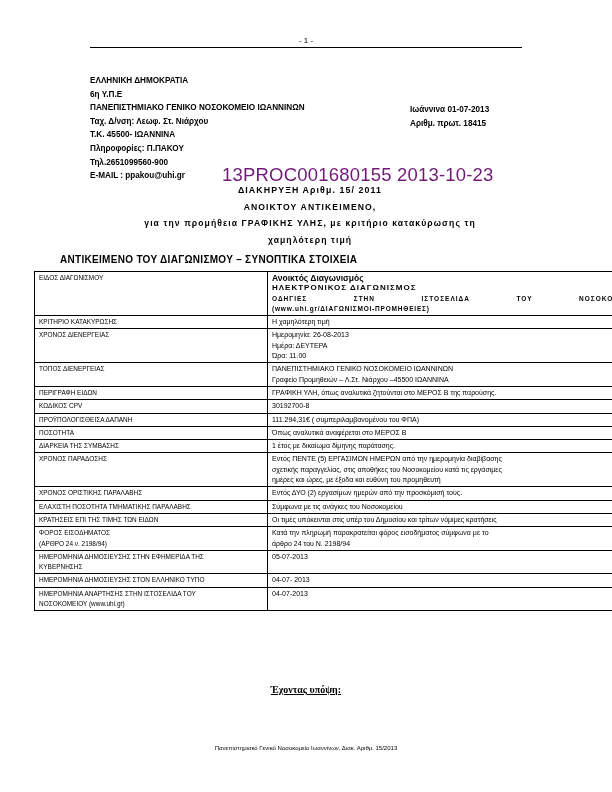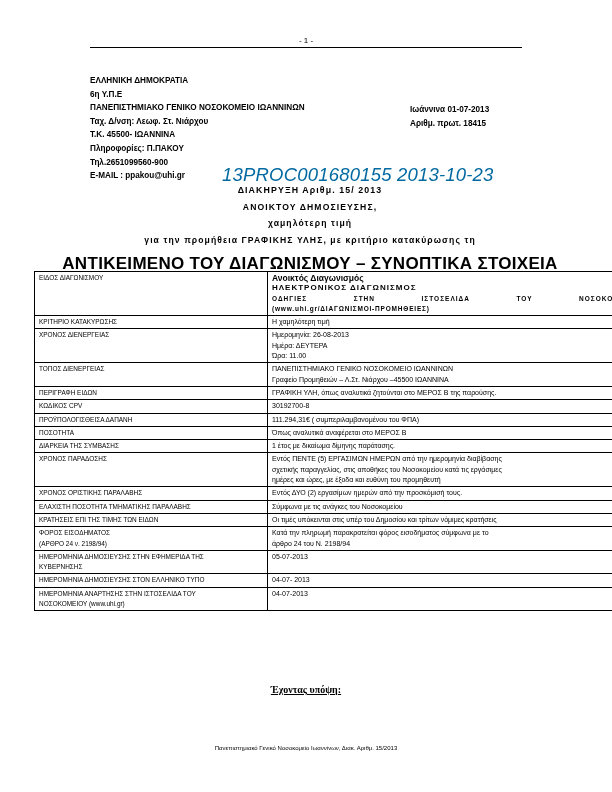--- a/index.html
+++ b/index.html
@@ -1,23 +1,23 @@
 <!DOCTYPE html>
 <html><head>
 <meta charset="utf-8">
 <style>
   html, body { margin: 0; padding: 0; background: #ffffff; }
   body { width: 612px; height: 792px; position: relative; overflow: hidden; font-family: "Liberation Sans", sans-serif; color: #000; }
   .page-num { position: absolute; top: 36px; left: 0; width: 612px; text-align: center; font-size: 8px; }
   .top-rule { position: absolute; top: 47px; left: 90px; width: 432px; height: 1px; background: #000; }
   .hdr { position: absolute; left: 90px; font-family: "Liberation Sans Narrow", "Liberation Sans", sans-serif; font-weight: bold; font-size: 9.5px; line-height: 13.6px; transform: scaleX(0.86); transform-origin: left top; white-space: nowrap; }
   .hdr-right { position: absolute; left: 410px; top: 102px; font-weight: bold; font-size: 9.5px; line-height: 13.6px; transform: scaleX(0.86); transform-origin: left top; white-space: nowrap; }
-  .stamp { position: absolute; left: 222px; top: 164px; font-size: 18.5px; color: #0369a1; letter-spacing: 0.2px; white-space: nowrap; font-style: italic; }
+  .stamp { position: absolute; left: 222px; top: 164px; font-size: 18.5px; color: #701a75; letter-spacing: 0.2px; white-space: nowrap; }
   .title-block { position: absolute; left: 60px; top: 182px; width: 500px; text-align: center; font-weight: bold; font-size: 8.6px; line-height: 16.5px; letter-spacing: 1.1px; }
-  .section-title { position: absolute; left: 60px; top: 254px; width: 500px; text-align: center; font-weight: bold; font-size: 17px; letter-spacing: 0.3px; }
+  .section-title { position: absolute; left: 60px; top: 254px; width: 500px; font-weight: bold; font-size: 10px; letter-spacing: 0.3px; }
   table.summary { position: absolute; left: 34px; top: 271px; width: 610px; border-collapse: collapse; font-size: 7px; padding-left: 24px; }
   table.summary td { border: 1.3px solid #000; padding: 1px 4px; vertical-align: top; line-height: 10.3px; }
   td.k { width: 224px; transform-origin: left; }
   .cond { display: inline-block; transform: scaleX(0.92); transform-origin: left top; white-space: nowrap; }
   .b1 { font-weight: bold; font-size: 8.5px; }
   .b2 { font-weight: bold; font-size: 8px; letter-spacing: 1px; }
   .b3 { font-weight: bold; font-size: 6.5px; letter-spacing: 1px; display: flex; justify-content: space-between; }
   .b4 { font-weight: bold; font-size: 6.5px; letter-spacing: 0.8px; }
   .closing { position: absolute; top: 684px; left: 0; width: 612px; text-align: center; font-family: "Liberation Serif", serif; font-weight: bold; font-size: 10px; text-decoration: underline; }
   .footer { position: absolute; top: 745px; left: 0; width: 612px; text-align: center; font-size: 6px; }
@@ -40,24 +40,24 @@
 </div>
 
 <div class="hdr-right">
   <div>Ιωάννινα 01-07-2013</div>
   <div>Αριθμ. πρωτ. 18415</div>
 </div>
 
 <div class="stamp">13PROC001680155 2013-10-23</div>
 
 <div class="title-block">
-  <div style="font-size:8.8px">ΔΙΑΚΗΡΥΞΗ Αριθμ. 15/ 2013</div>
-  <div>ΑΝΟΙΚΤΟΥ ΔΗΜΟΣΙΕΥΣΗΣ,</div>
+  <div style="font-size:8.8px">ΔΙΑΚΗΡΥΞΗ Αριθμ. 15/ 2011</div>
+  <div>ΑΝΟΙΚΤΟΥ ΑΝΤΙΚΕΙΜΕΝΟ,</div>
+  <div>για την προμήθεια ΓΡΑΦΙΚΗΣ ΥΛΗΣ, με κριτήριο κατακύρωσης τη</div>
   <div>χαμηλότερη τιμή</div>
-  <div>για την προμήθεια ΓΡΑΦΙΚΗΣ ΥΛΗΣ, με κριτήριο κατακύρωσης τη</div>
 </div>
 
 <div class="section-title">ΑΝΤΙΚΕΙΜΕΝΟ ΤΟΥ ΔΙΑΓΩΝΙΣΜΟΥ – ΣΥΝΟΠΤΙΚΑ ΣΤΟΙΧΕΙΑ</div>
 
 <table class="summary">
   <tbody id="tbody">
     <tr>
       <td class="k"><span class="cond">ΕΙΔΟΣ ΔΙΑΓΩΝΙΣΜΟΥ</span></td>
       <td>
         <div class="b1">Ανοικτός Διαγωνισμός</div>

